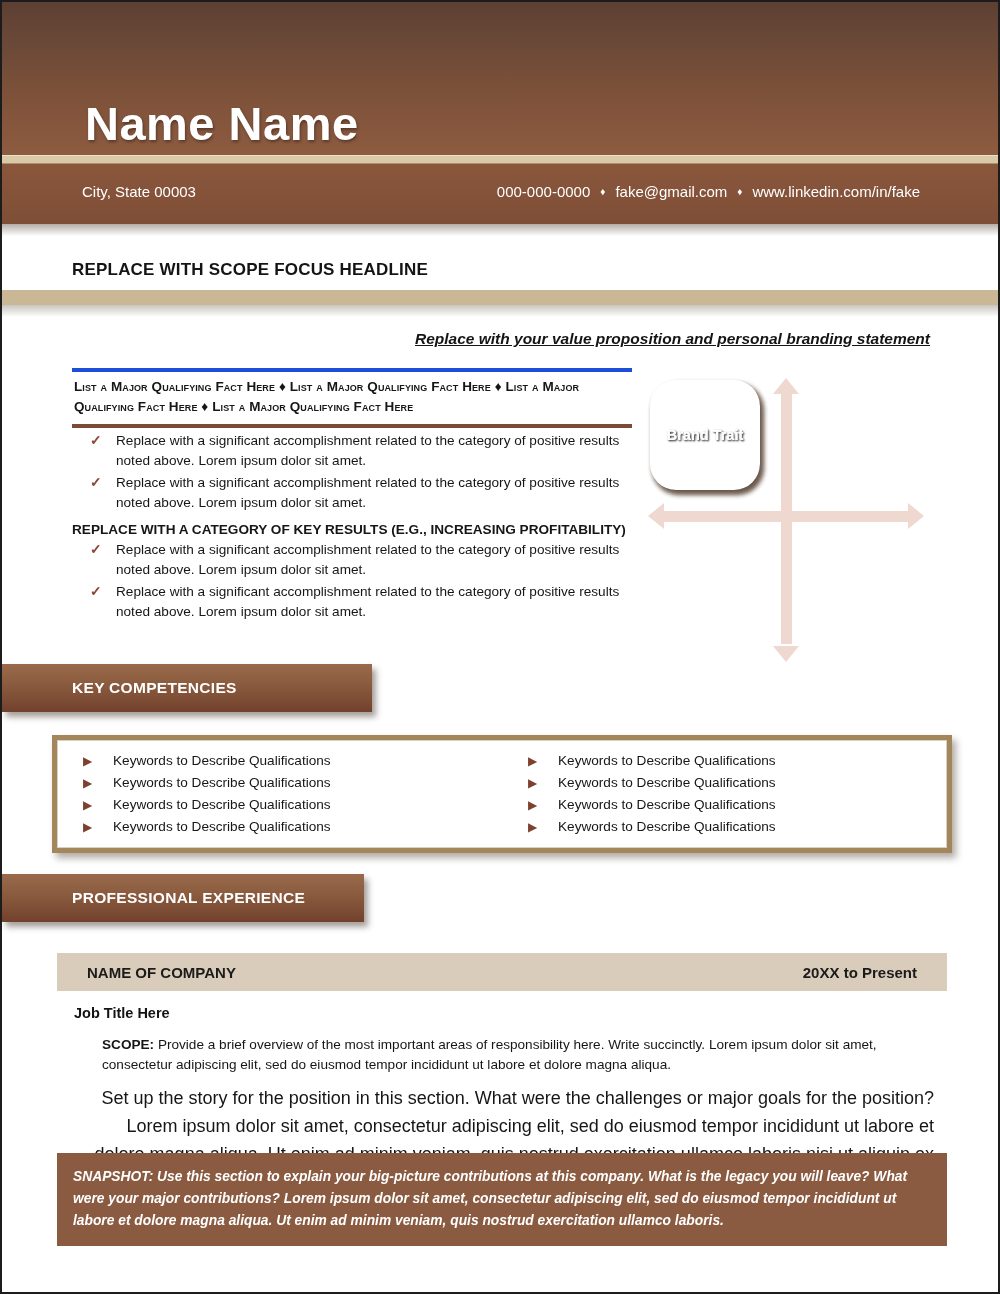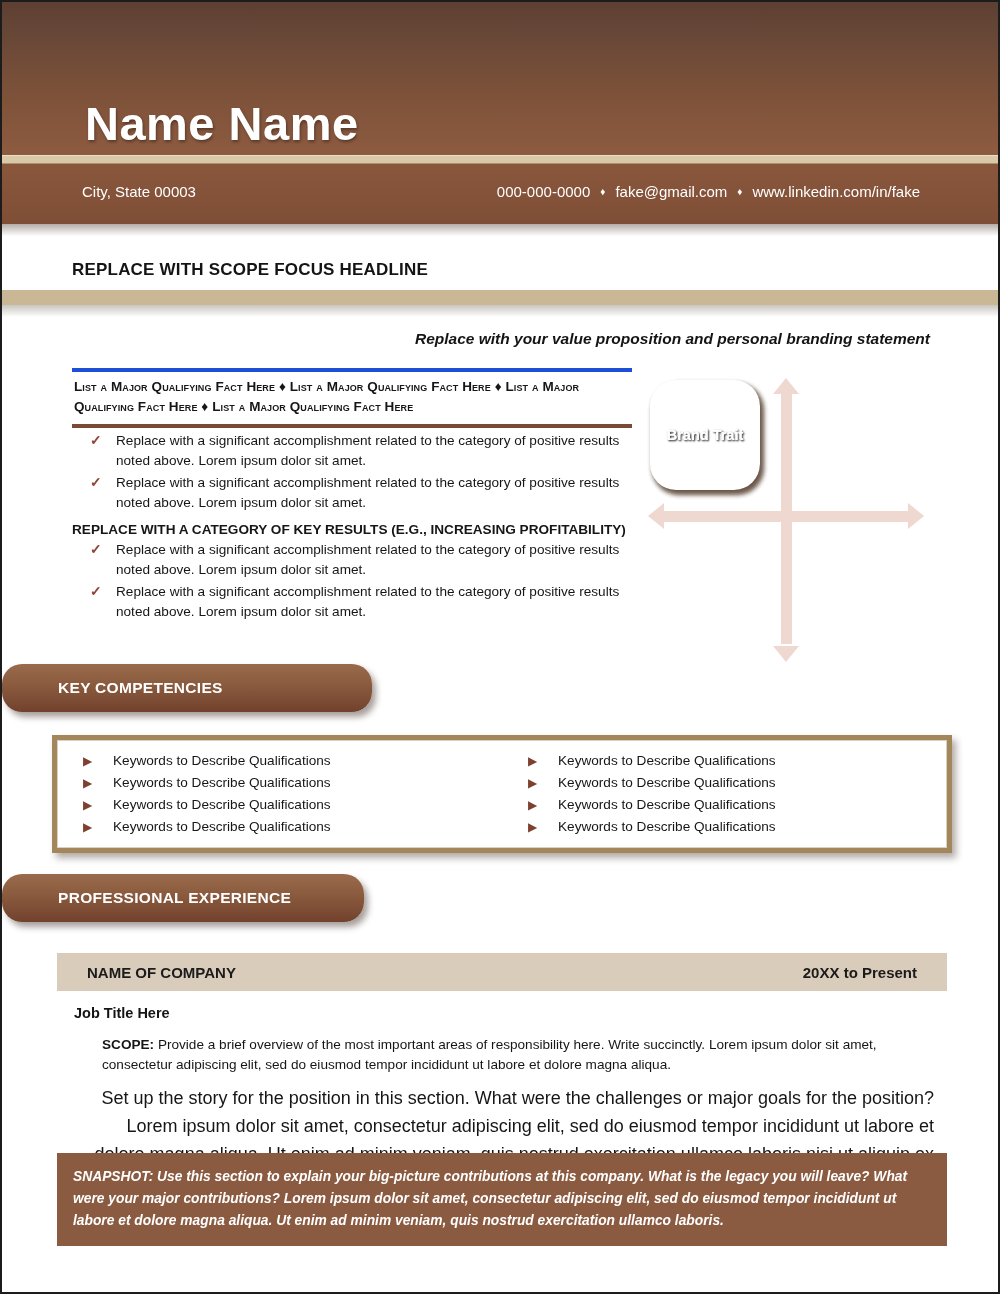--- a/index.html
+++ b/index.html
@@ -47,21 +47,21 @@
     position:absolute; left:0; top:288px; width:996px; height:15px;
     background:#c9b795;
   }
   .tan-band-shadow {
     position:absolute; left:0; top:303px; width:996px; height:12px;
     background:linear-gradient(180deg,rgba(120,110,95,.40),rgba(255,255,255,0));
   }
 
   .value-prop {
     position:absolute; right:68px; top:328px; width:700px;
-    text-align:right; font-size:15.5px; font-weight:bold; font-style:italic; color:#141414;
+    text-align:right; font-size:15.5px; font-weight:bold; font-style:italic; color:#141414;text-decoration:underline;
   }
 
   
   .facts-box {
     position:absolute; left:70px; top:366px; width:560px;
     border-top:4px solid #1d4ed8; border-bottom:4px solid #7b4a34;
     padding:5px 2px 6px 2px;
     font-variant:small-caps; font-weight:bold; font-size:13.5px; color:#161616;
     line-height:1.5; letter-spacing:.1px;
   }
@@ -96,23 +96,22 @@
   .trait:nth-child(1) { left:20px;  top:20px;  background:linear-gradient(180deg,#d06a3a,#b34e22); }
   .trait:nth-child(2) { left:149px; top:20px;  background:linear-gradient(180deg,#875543,#6d412f); }
   .trait:nth-child(3) { left:20px;  top:149px; background:linear-gradient(180deg,#b0955f,#977c48); }
   .trait:nth-child(4) { left:149px; top:149px; background:linear-gradient(180deg,#d0c686,#b9af65); }
 
   
   .section-bar {
     position:absolute; left:0; height:48px;
     background:linear-gradient(180deg,#9a6a4c 0%,#8a5a3e 45%,#71412d 100%);
     color:#fff; font-weight:bold; font-size:15.5px; letter-spacing:.3px;
-    line-height:48px; padding-left:56px;
+    line-height:48px; padding-left:70px;
     box-shadow:4px 5px 6px rgba(60,45,35,.45);
-    border-radius:20px;
   }
   .bar-competencies { top:662px; width:370px; }
   .bar-experience  { top:872px; width:362px; }
 
   
   .keywords-box {
     position:absolute; left:50px; top:733px; width:900px;
     border:5px solid #a3875a; background:#fff;
     box-shadow:4px 5px 7px rgba(60,45,35,.40), inset 0 0 0 1px #d8d2c6;
     padding:13px 0 14px 0;

